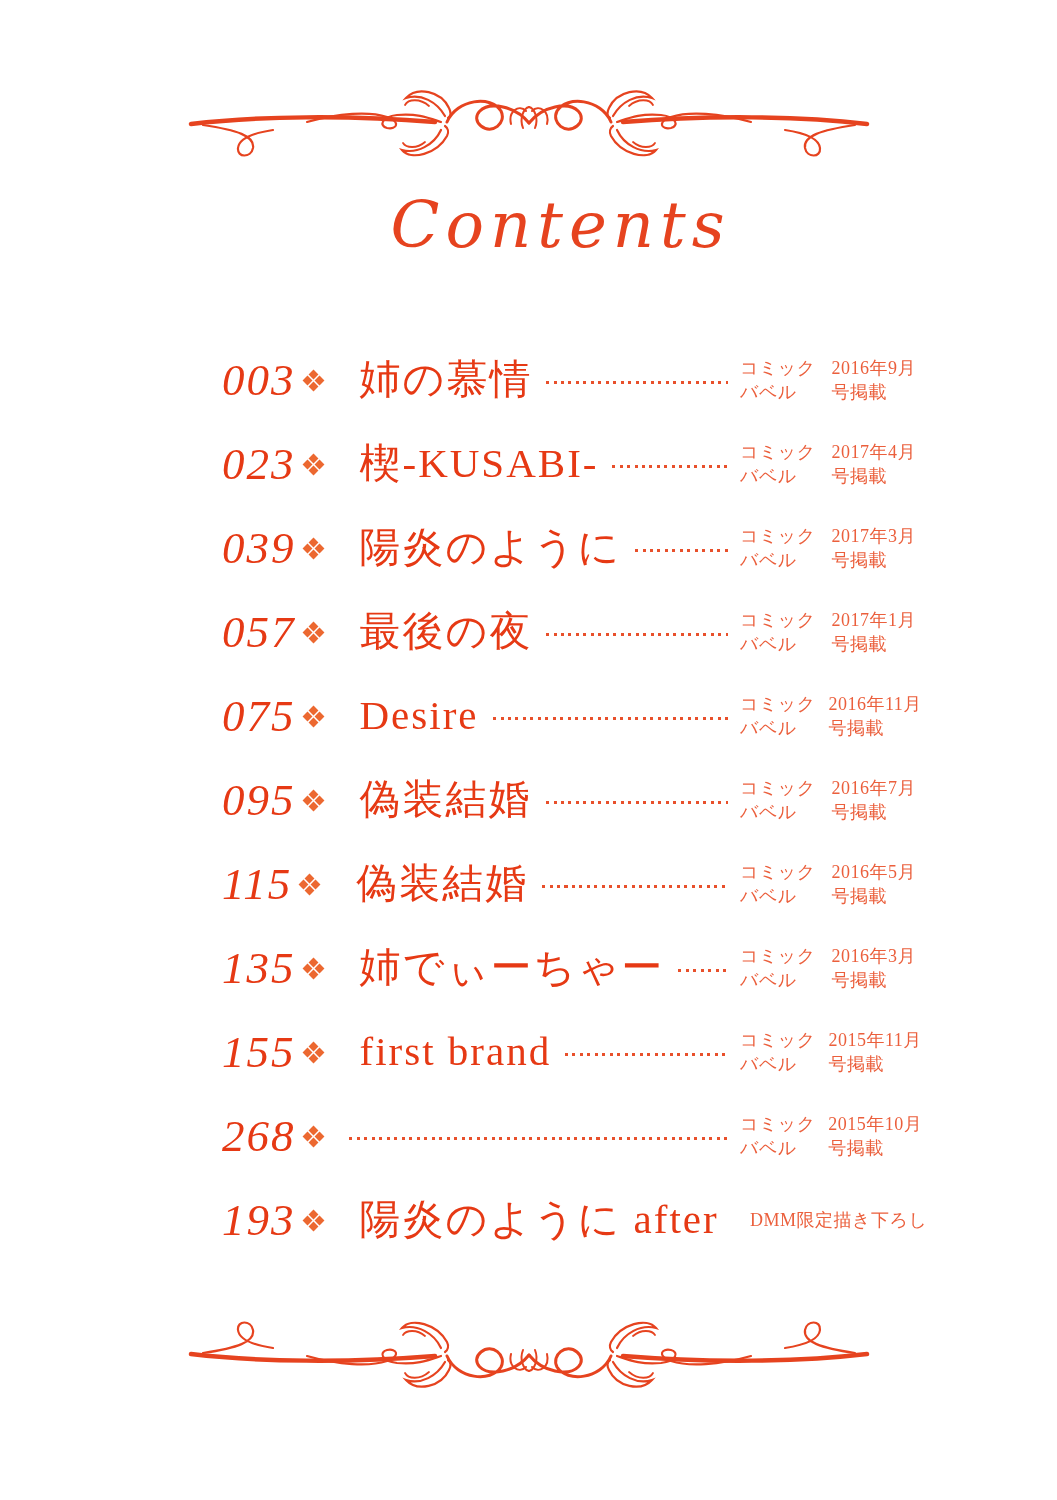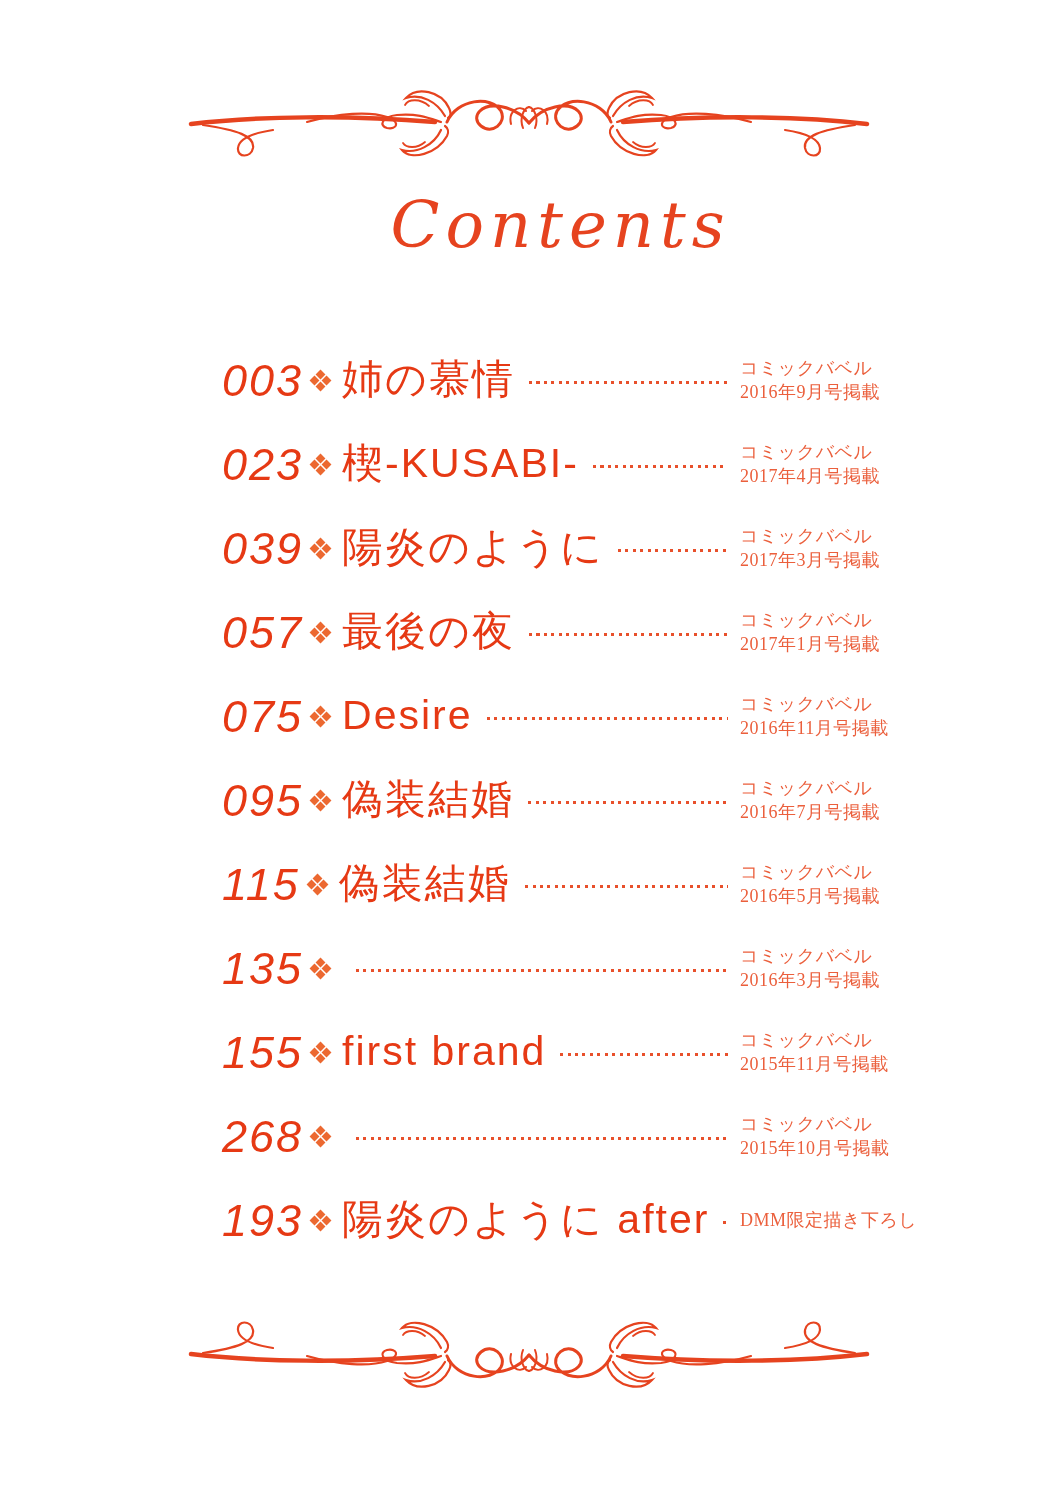--- a/index.html
+++ b/index.html
@@ -44,21 +44,21 @@
     left: 222px;
     width: 706px;
   }
   .toc-row {
     display: flex;
     align-items: center;
     height: 84px;
   }
   .toc-num {
     flex: 0 0 68px;
-    font-family: Liberation Sans, sans-serif;
+    font-family: Liberation Serif, serif;
     font-style: italic;
     font-size: 45px;
     letter-spacing: 2px;
     color: #E63914;
     text-align: left;
     line-height: 1;
   }
   .bullet {
     flex: 0 0 19px;
     position: relative;
@@ -73,38 +73,39 @@
     background: #EC6830;
     transform: rotate(45deg);
   }
   .bullet i:nth-child(1) { left: 6px; top: 0; }
   .bullet i:nth-child(2) { left: 0; top: 6px; }
   .bullet i:nth-child(3) { left: 12px; top: 6px; }
   .bullet i:nth-child(4) { left: 6px; top: 12px; }
 
   .toc-title {
     flex: 0 0 auto;
-    font-family: Liberation Sans, sans-serif;
+    font-family: Liberation Serif, serif;
     font-size: 41px;
     letter-spacing: 2px;
     color: #E63914;
     line-height: 1.15;
     white-space: nowrap;
+    margin-left: 25px;
   }
   .leader {
     flex: 1 1 auto;
     height: 3px;
     margin: 4px 12px 0 14px;
     background-image: repeating-linear-gradient(to right,
       #E8502B 0, #E8502B 3px, transparent 3px, transparent 7.5px);
   }
   .toc-source {
     flex: 0 0 188px;
     display: flex;
-    flex-direction: column;
+    flex-direction: row;
     justify-content: center;
     font-family: "Liberation Serif", "DejaVu Serif", serif;
     font-size: 18px;
     letter-spacing: 0.5px;
     line-height: 24px;
     color: #EB5F3C;
     text-align: left;
   }
 </style>
 </head>
@@ -249,20 +250,21 @@
   </div>
 
   <div class="toc-row">
     <div class="toc-num">135</div>
     <div class="bullet">
       <i></i>
         <i></i>
         <i></i>
         <i></i>
     </div>
+    <div class="toc-title">姉でぃーちゃー</div>
     <div class="leader"></div>
     <div class="toc-source">
       <div>コミックバベル</div>
       <div>2016年3月号掲載</div>
     </div>
   </div>
 
   <div class="toc-row">
     <div class="toc-num">155</div>
     <div class="bullet">

